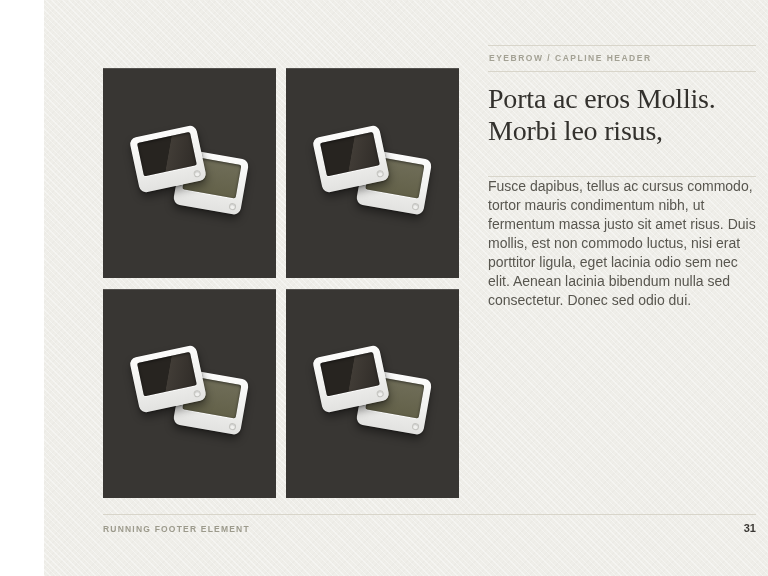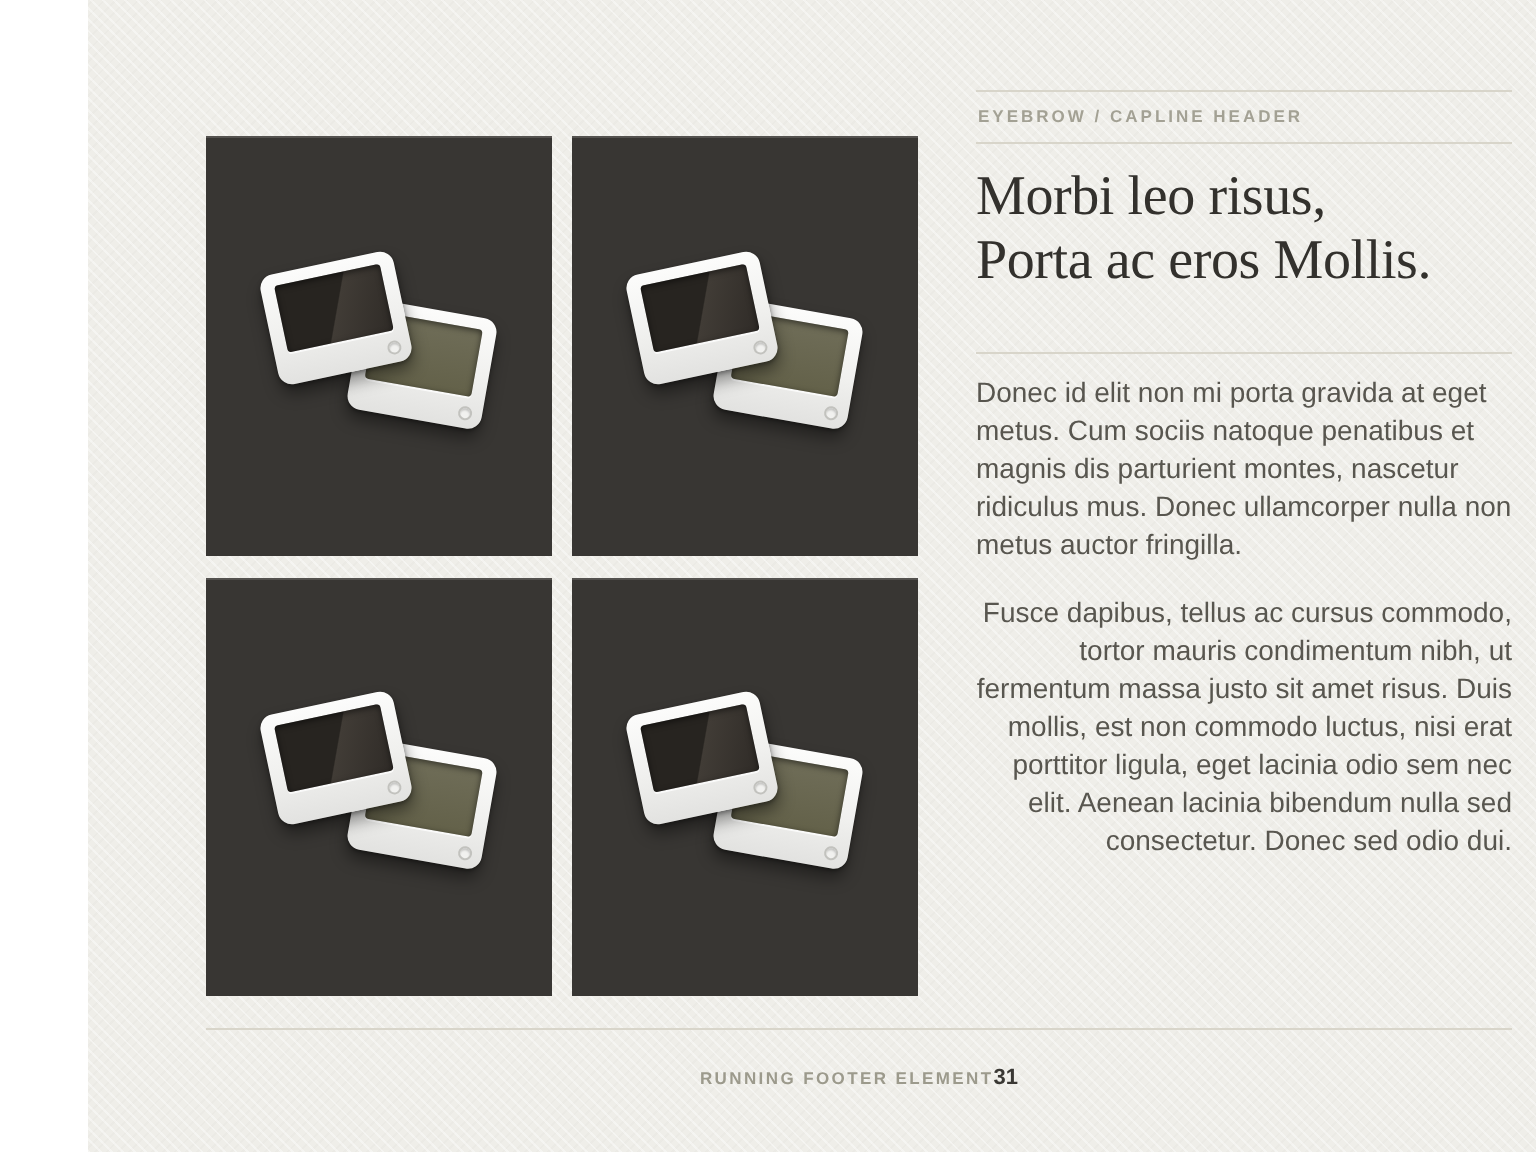--- a/index.html
+++ b/index.html
@@ -145,24 +145,24 @@
     text-align: right;
   }
 
   
   .footer {
     position: absolute;
     left: 59px;
     top: 514px;
     width: 653px;
     border-top: 1px solid #d8d5ca;
-    padding-top: 18px;
+    padding-top: 7px;
     display: flex;
     align-items: baseline;
-    justify-content: center;
+    justify-content: space-between;
   }
   .footer-label {
     font-size: 8.5px;
     font-weight: 700;
     letter-spacing: 1.2px;
     color: #9c9a8c;
   }
   .page-number {
     font-size: 11px;
     font-weight: 700;
@@ -228,26 +228,25 @@
       </div>
     </div>
 
   </div>
 
   <div class="content">
     <div class="eyebrow-band">
       <div class="eyebrow">EYEBROW / CAPLINE HEADER</div>
     </div>
     <h1 class="headline">
+      <span>Porta ac eros Mollis.</span>
       <span>Morbi leo risus,</span>
-      <span>Porta ac eros Mollis.</span>
     </h1>
     <div class="divider"></div>
     <div class="body-copy">
-      <p class="first">Donec id elit non mi porta gravida at eget metus. Cum sociis natoque penatibus et magnis dis parturient montes, nascetur ridiculus mus. Donec ullamcorper nulla non metus auctor fringilla.</p>
       <p>Fusce dapibus, tellus ac cursus commodo, tortor mauris condimentum nibh, ut fermentum massa justo sit amet risus. Duis mollis, est non commodo luctus, nisi erat porttitor ligula, eget lacinia odio sem nec elit. Aenean lacinia bibendum nulla sed consectetur. Donec sed odio dui.</p>
     </div>
   </div>
 
   <div class="footer">
     <span class="footer-label">RUNNING FOOTER ELEMENT</span>
     <span class="page-number">31</span>
   </div>
 
 </div>

